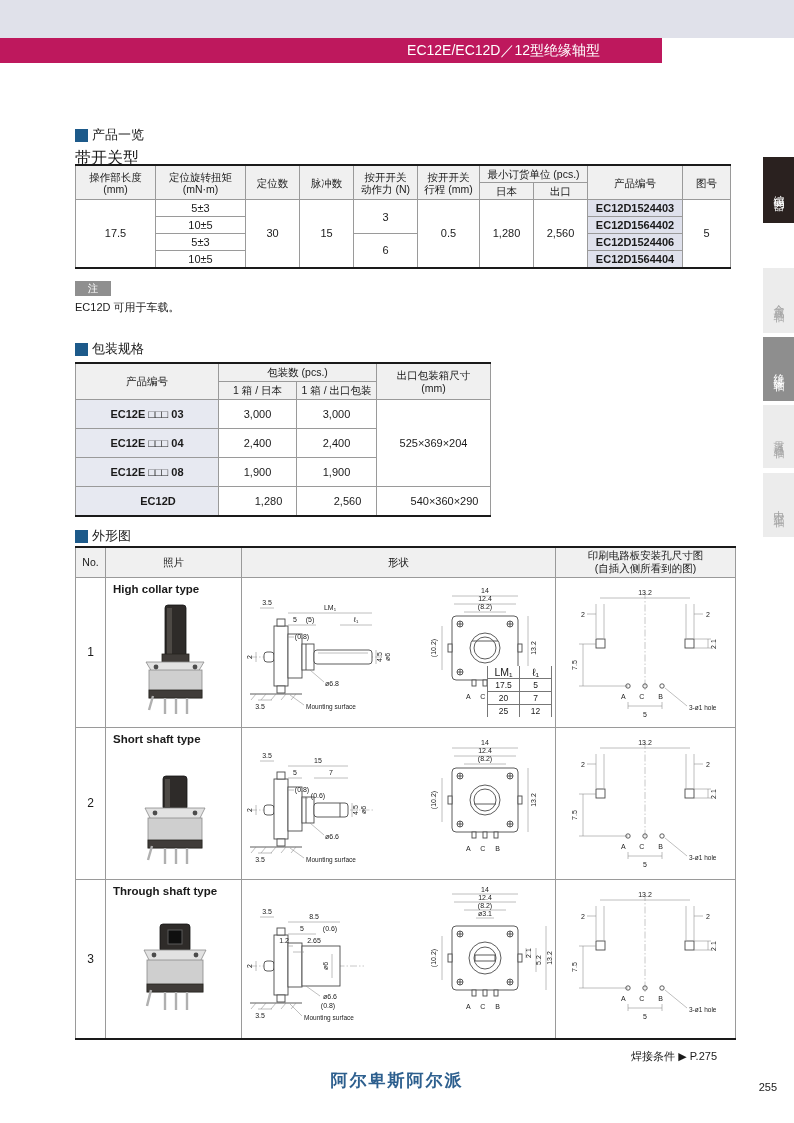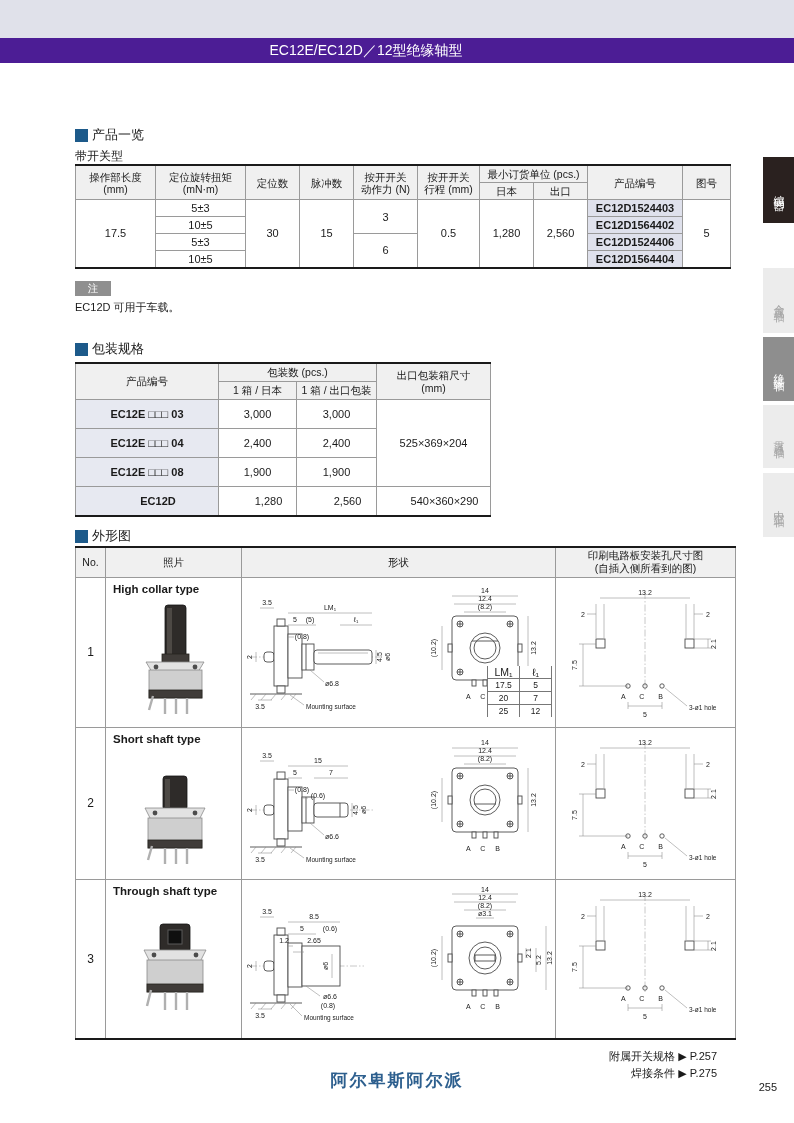--- a/index.html
+++ b/index.html
@@ -3,27 +3,27 @@
 <meta charset="utf-8">
 <style>
   * { margin:0; padding:0; box-sizing:border-box; }
   html,body { background:#888; }
   .page { position:relative; width:794px; height:1123px; background:#fff; margin:0 auto;
           font-family:"Liberation Sans","DejaVu Sans",sans-serif; color:#1a1a1a; overflow:hidden; }
   .abs { position:absolute; }
 
   
   .top-strip { left:0; top:0; width:794px; height:38px; background:#e0e1ea; }
-  .header-bar { left:0; top:38px; width:794px; height:25px; background:#4c1d95; color:#fff;
-                font-size:14px; line-height:25px; text-align:center; padding-right:62px; }
+  .header-bar { left:0; top:38px; width:662px; height:25px; background:#be185d; color:#fff;
+                font-size:14px; line-height:25px; text-align:right; padding-right:62px; }
 
   
   .sec-title { display:flex; align-items:center; gap:4px; font-size:13px; color:#1a1a1a; }
   .sec-sq { width:13px; height:13px; background:#1d5a8a; display:inline-block; }
-  .sub-title { font-size:12px; }
+  .sub-title { font-size:16px; }
 
   
   table { border-collapse:collapse; table-layout:fixed; }
   th,td { text-align:center; vertical-align:middle; font-weight:normal; }
 
   
   .t1 { width:655px; font-size:11px; border-top:2px solid #1a1a1a; border-bottom:2px solid #1a1a1a; }
   .t1 th { background:#f0f0f0; border:1px solid #9a9a9a; font-size:10.5px; line-height:12px; padding:2px 0; }
   .t1 thead tr:first-child th { border-top:none; }
   .t1 td { border:1px solid #9a9a9a; height:17px; padding:0 2px; }
@@ -659,19 +659,18 @@
             <text x="86" y="139" class="dt mid">5</text>
             <line x1="106" y1="110" x2="128" y2="128" class="dim"></line>
             <text x="130" y="132" class="dts">3-ø1 hole</text>
           </svg>
         </td>
       </tr>
     </tbody>
   </table>
 
   <div class="abs flinks">
-    <div>附属开关规格 ▶ P.257</div>
     <div>焊接条件 ▶ P.275</div>
   </div>
   <div class="abs brand">阿尔卑斯阿尔派</div>
   <div class="abs pagenum">255</div>
 
 </div>
 
 </body></html>

